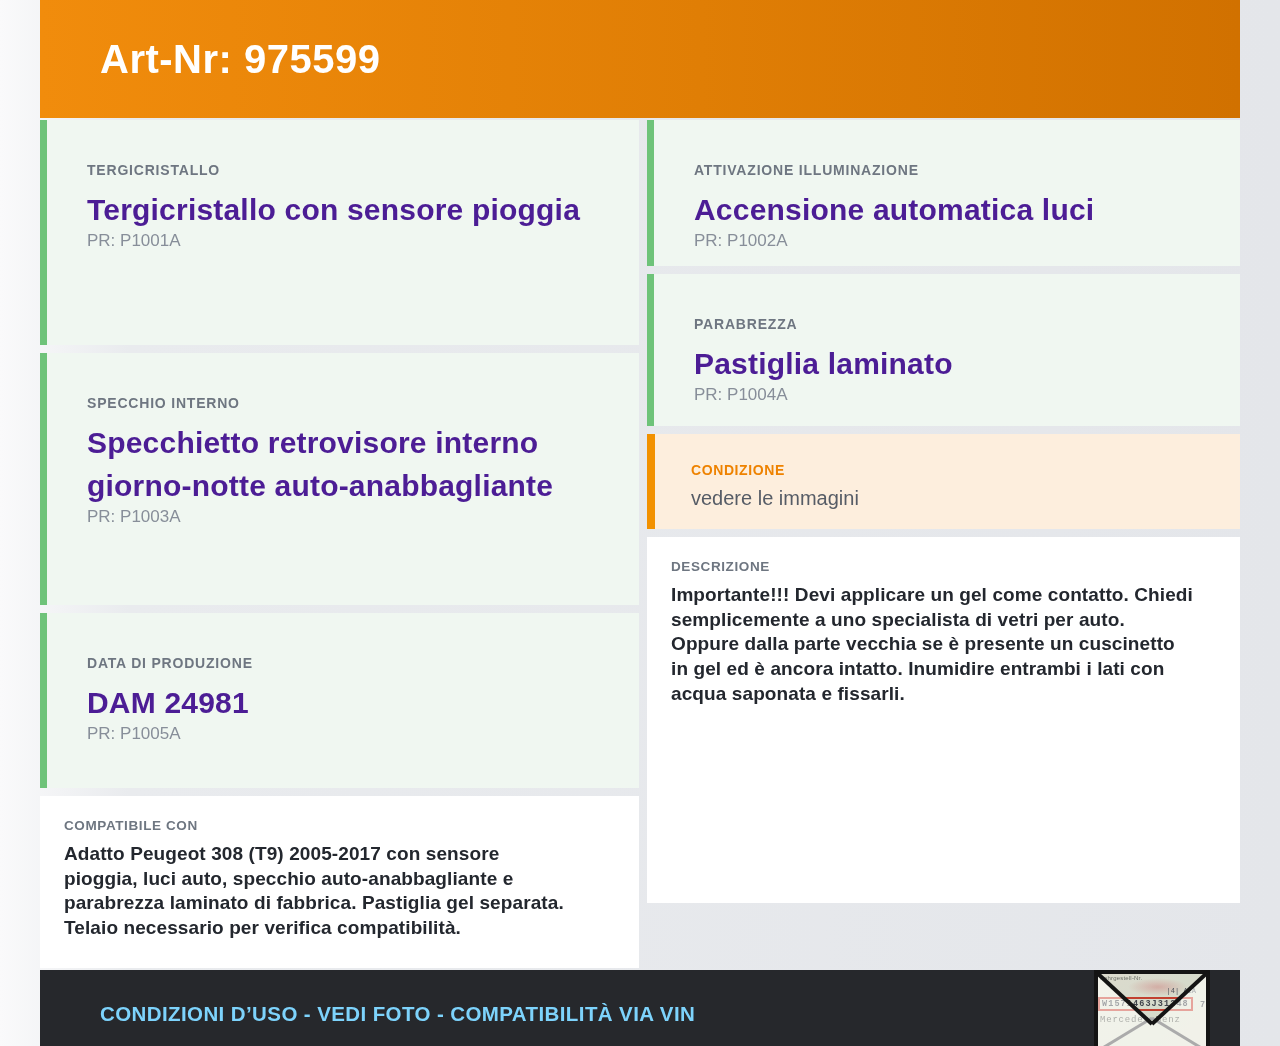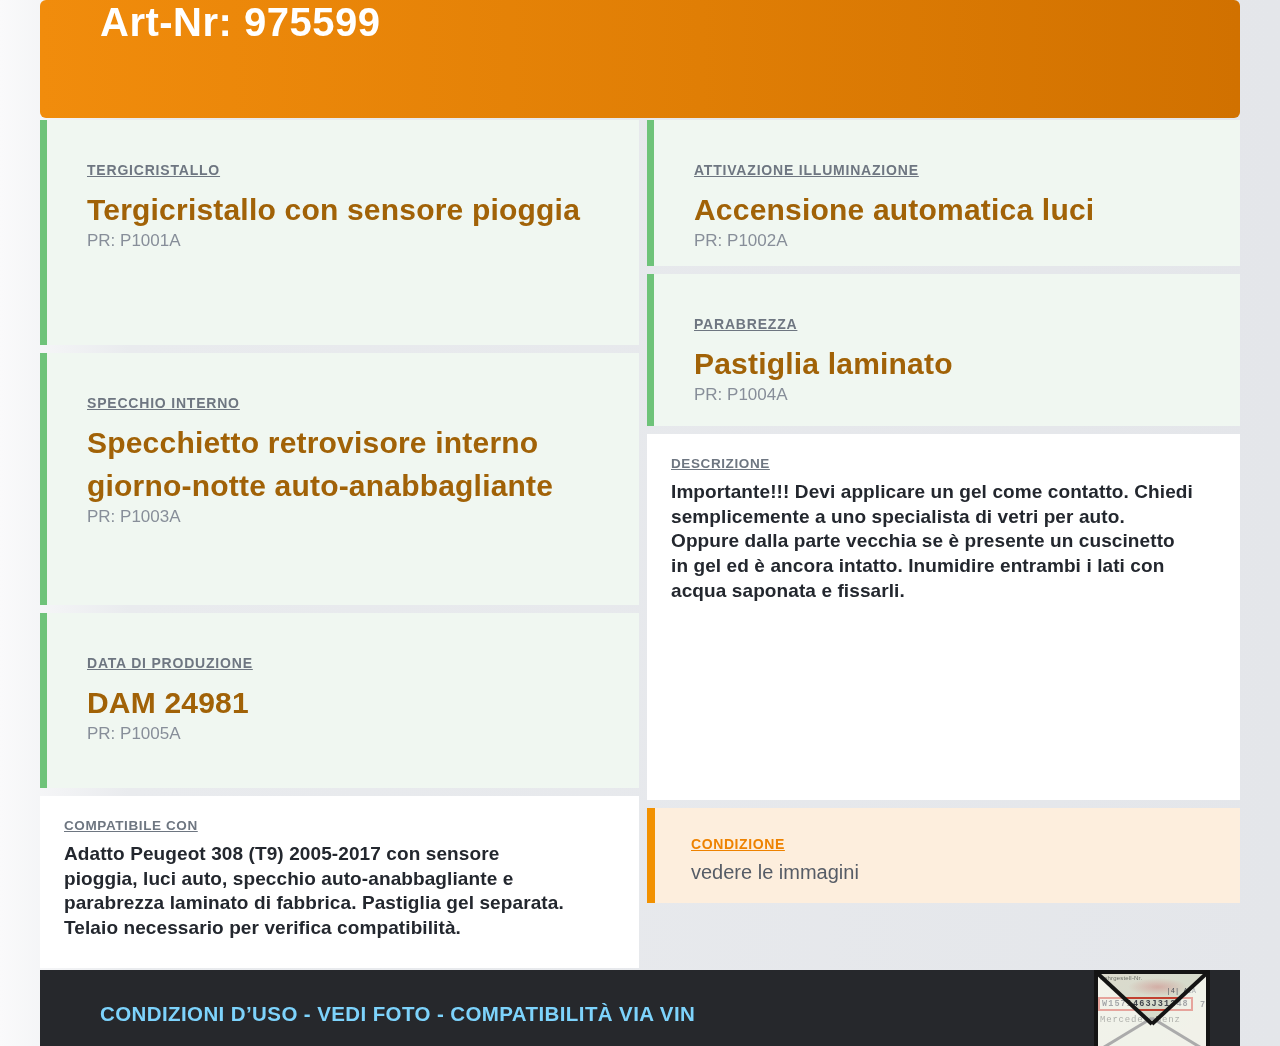--- a/index.html
+++ b/index.html
@@ -8,23 +8,22 @@
     font-family: "Liberation Sans", sans-serif;
     background: linear-gradient(to right, #fafafb 0%, #e9ebee 10%, #e4e6ea 100%);
     overflow: hidden;
   }
   .page { position: relative; width: 1200px; margin: 0 40px; }
 
   
   .header {
     height: 118px;
     background: linear-gradient(to right, #f18c0c 0%, #e07e05 55%, #d17100 100%);
-    display: flex; align-items: flex-start;
+    display: flex; align-items: center;
     padding-left: 60px;
-    border-radius: 6px;
   }
   .header h1 {
     color: #ffffff; font-size: 40px; font-weight: 700; letter-spacing: 0.5px;
   }
 
   
   .main {
     margin-top: 2px;
     display: grid;
     grid-template-columns: 599px 593px;
@@ -44,28 +43,28 @@
     border-left: 8px solid #f29100;
     padding: 28px 30px 0 36px;
   }
   .card.white {
     background: #ffffff;
     padding: 22px 26px 0 24px;
   }
 
   .kicker {
     font-size: 14px; font-weight: 700; color: #6e7681;
-    letter-spacing: 0.8px; text-transform: uppercase; text-decoration: underline;
+    letter-spacing: 0.8px; text-transform: uppercase;
   }
   .card.condition .kicker { color: #ee8200; letter-spacing: 0.6px; }
   .card.white .kicker { font-size: 13.5px; letter-spacing: 0.6px; }
 
   .title {
     margin-top: 10px;
-    font-size: 30px; font-weight: 700; color: #a16207;
+    font-size: 30px; font-weight: 700; color: #4c1d95;
     line-height: 1.44; letter-spacing: 0.2px;
   }
   .pr { font-size: 17px; color: #878e99; }
   .cond-value { margin-top: 9px; font-size: 20px; color: #565c66; }
   .body-text {
     margin-top: 9px;
     font-size: 19px; font-weight: 600; color: #23272e;
     line-height: 1.3; white-space: pre-line; letter-spacing: 0.1px;
   }
 
@@ -169,31 +168,31 @@
       <div class="card green h-177">
         <div class="kicker">ATTIVAZIONE ILLUMINAZIONE</div>
         <div class="title">Accensione automatica luci</div>
         <div class="pr">PR: P1002A</div>
       </div>
       <div class="card green h-174">
         <div class="kicker">PARABREZZA</div>
         <div class="title">Pastiglia laminato</div>
         <div class="pr">PR: P1004A</div>
       </div>
+      <div class="card condition h-95">
+        <div class="kicker">CONDIZIONE</div>
+        <div class="cond-value">vedere le immagini</div>
+      </div>
       <div class="card white h-366">
         <div class="kicker">DESCRIZIONE</div>
         <div class="body-text">Importante!!! Devi applicare un gel come contatto. Chiedi
 semplicemente a uno specialista di vetri per auto.
 Oppure dalla parte vecchia se è presente un cuscinetto
 in gel ed è ancora intatto. Inumidire entrambi i lati con
 acqua saponata e fissarli.</div>
-      </div>
-      <div class="card condition h-95">
-        <div class="kicker">CONDIZIONE</div>
-        <div class="cond-value">vedere le immagini</div>
       </div>
     </div>
 
   </div>
 
   <div class="footer">
     <div class="footer-text">CONDIZIONI D’USO - VEDI FOTO - COMPATIBILITÀ VIA VIN</div>
 
     <div class="vin-thumb">
       <div class="doc-label">Fahrgestell-Nr.</div>

